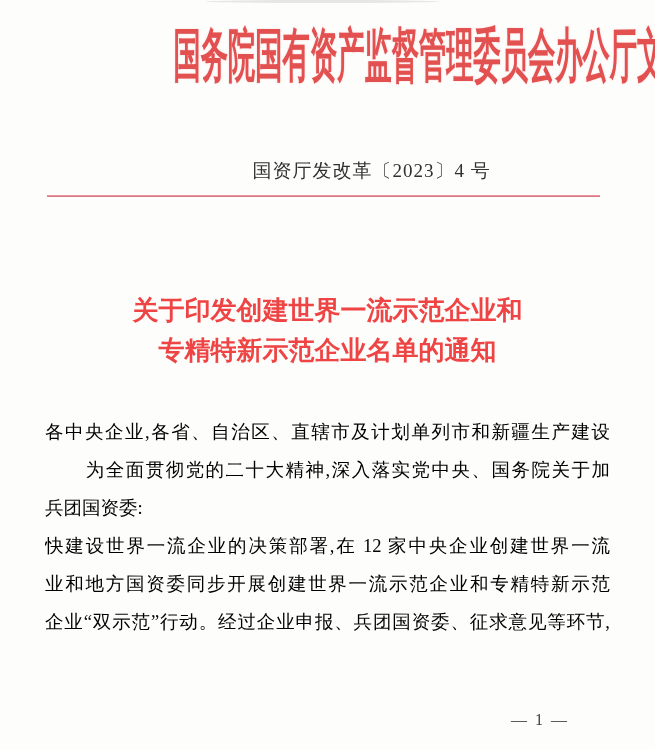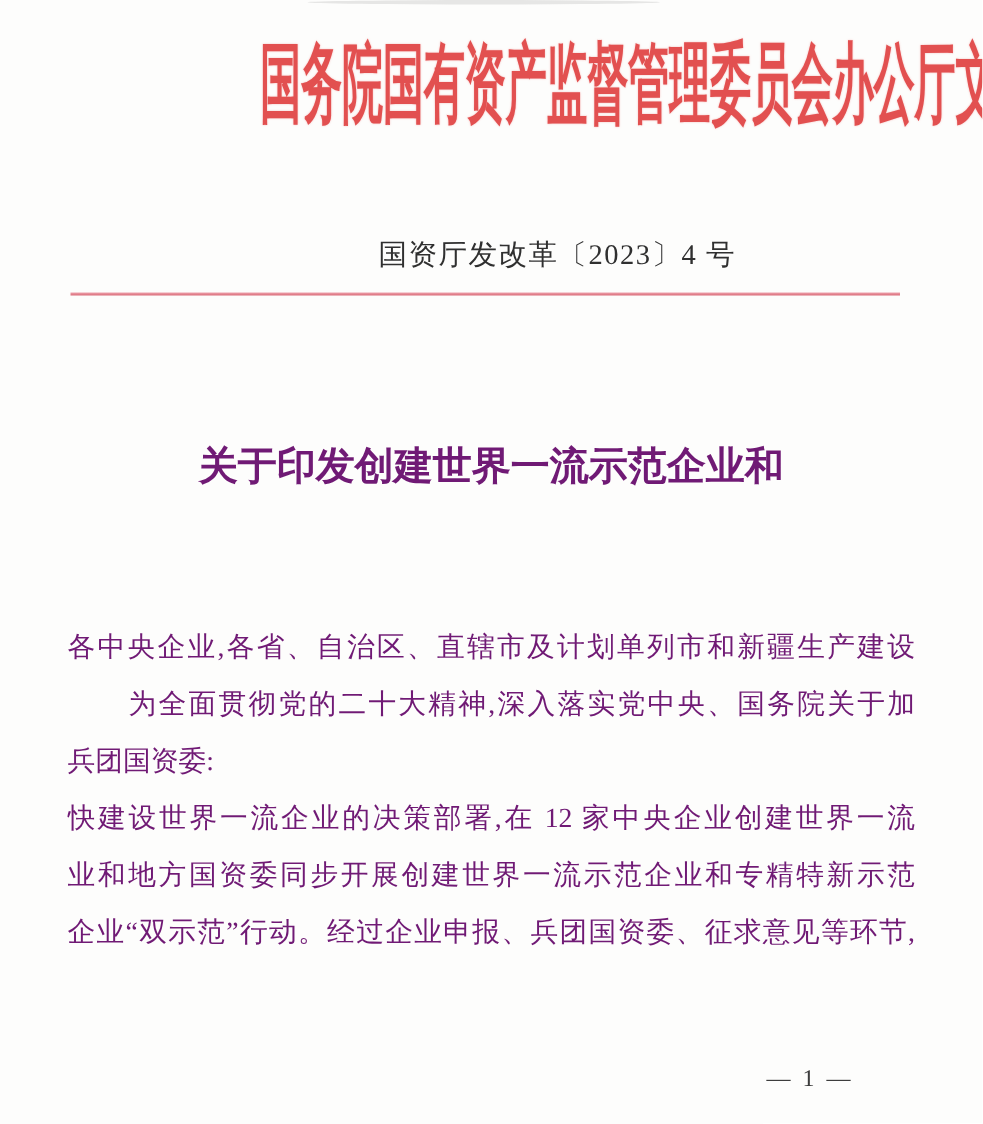--- a/index.html
+++ b/index.html
@@ -63,29 +63,29 @@
   }
   .doc-title {
     position: absolute;
     top: 291px;
     left: 0;
     width: 655px;
     text-align: center;
     font-weight: bold;
     font-size: 26px;
     line-height: 40px;
-    color: #701a75;
+    color: #ef4444;
   }
   .body-text {
     position: absolute;
     top: 413px;
     left: 45px;
     width: 565px;
     font-size: 18.5px;
-    color: #701a75;
+    color: #000000;
   }
   .line {
     height: 38px;
     line-height: 38px;
     overflow: hidden;
     white-space: normal;
   }
   .justify {
     text-align: justify;
     text-align-last: justify;
@@ -112,20 +112,21 @@
   <div class="scan-smudge"></div>
 
   <div class="header-title">国务院国有资产监督管理委员会办公厅文件</div>
 
   <div class="doc-number">国资厅发改革〔2023〕4 号</div>
 
   <div class="red-rule"></div>
 
   <div class="doc-title">
     <div>关于印发创建世界一流示范企业和</div>
+    <div>专精特新示范企业名单的通知</div>
   </div>
 
   <div class="body-text">
     <div class="line justify">各中央企业,各省、自治区、直辖市及计划单列市和新疆生产建设</div>
     <div class="line justify indent">为全面贯彻党的二十大精神,深入落实党中央、国务院关于加</div>
     <div class="line">兵团国资委:</div>
     <div class="line justify">快建设世界一流企业的决策部署,在 12 家中央企业创建世界一流</div>
     <div class="line justify">业和地方国资委同步开展创建世界一流示范企业和专精特新示范</div>
     <div class="line justify">企业“双示范”行动。经过企业申报、兵团国资委、征求意见等环节,</div>
   </div>

